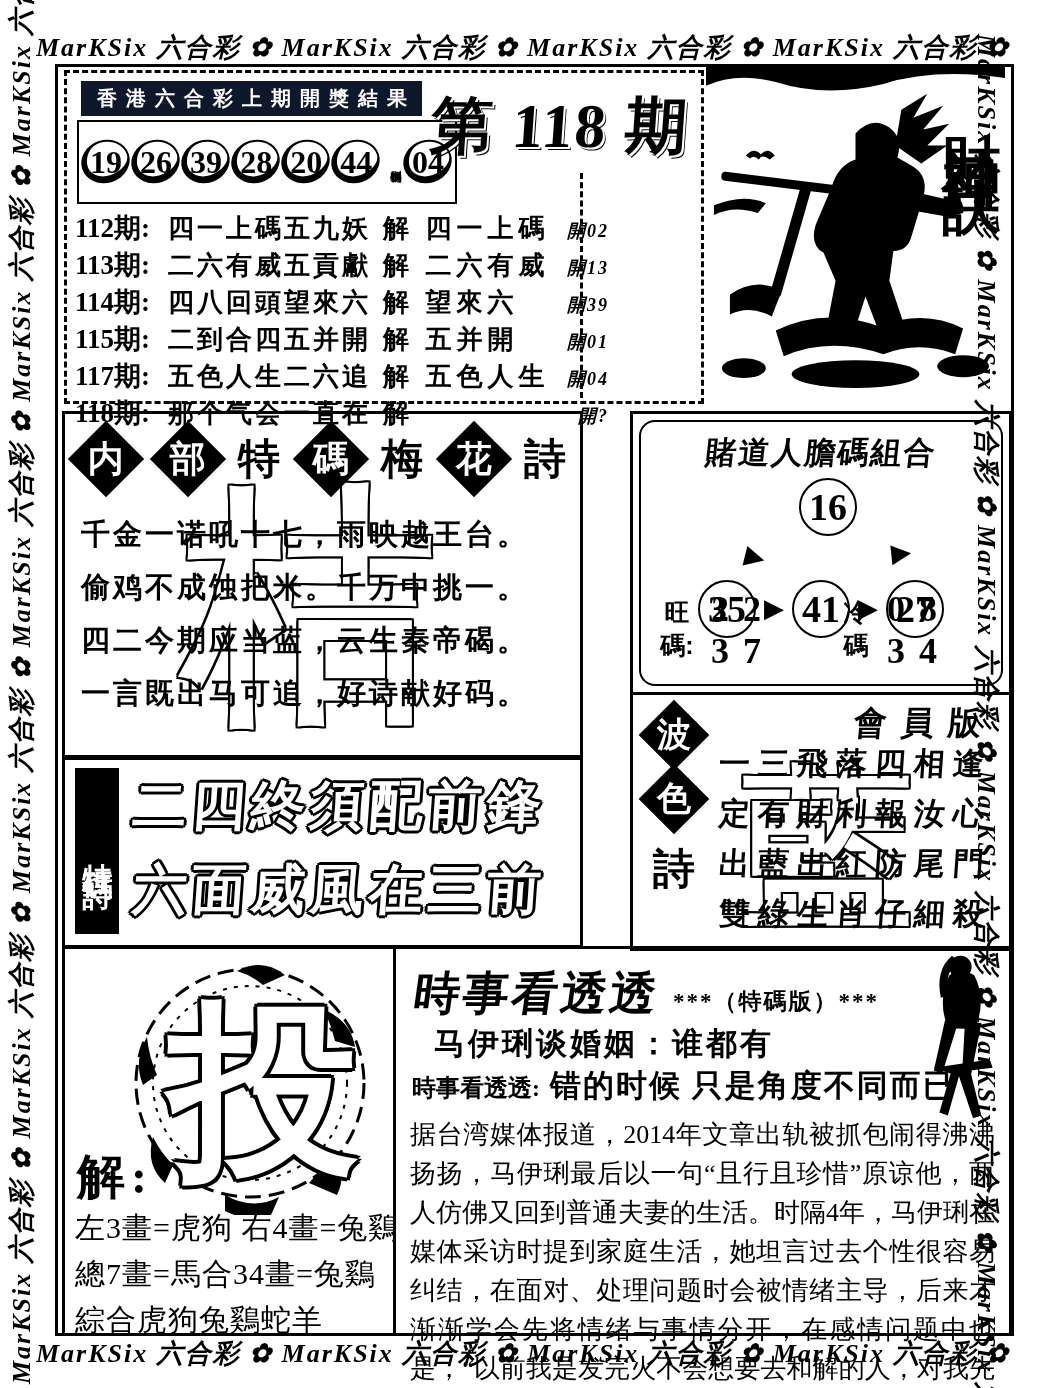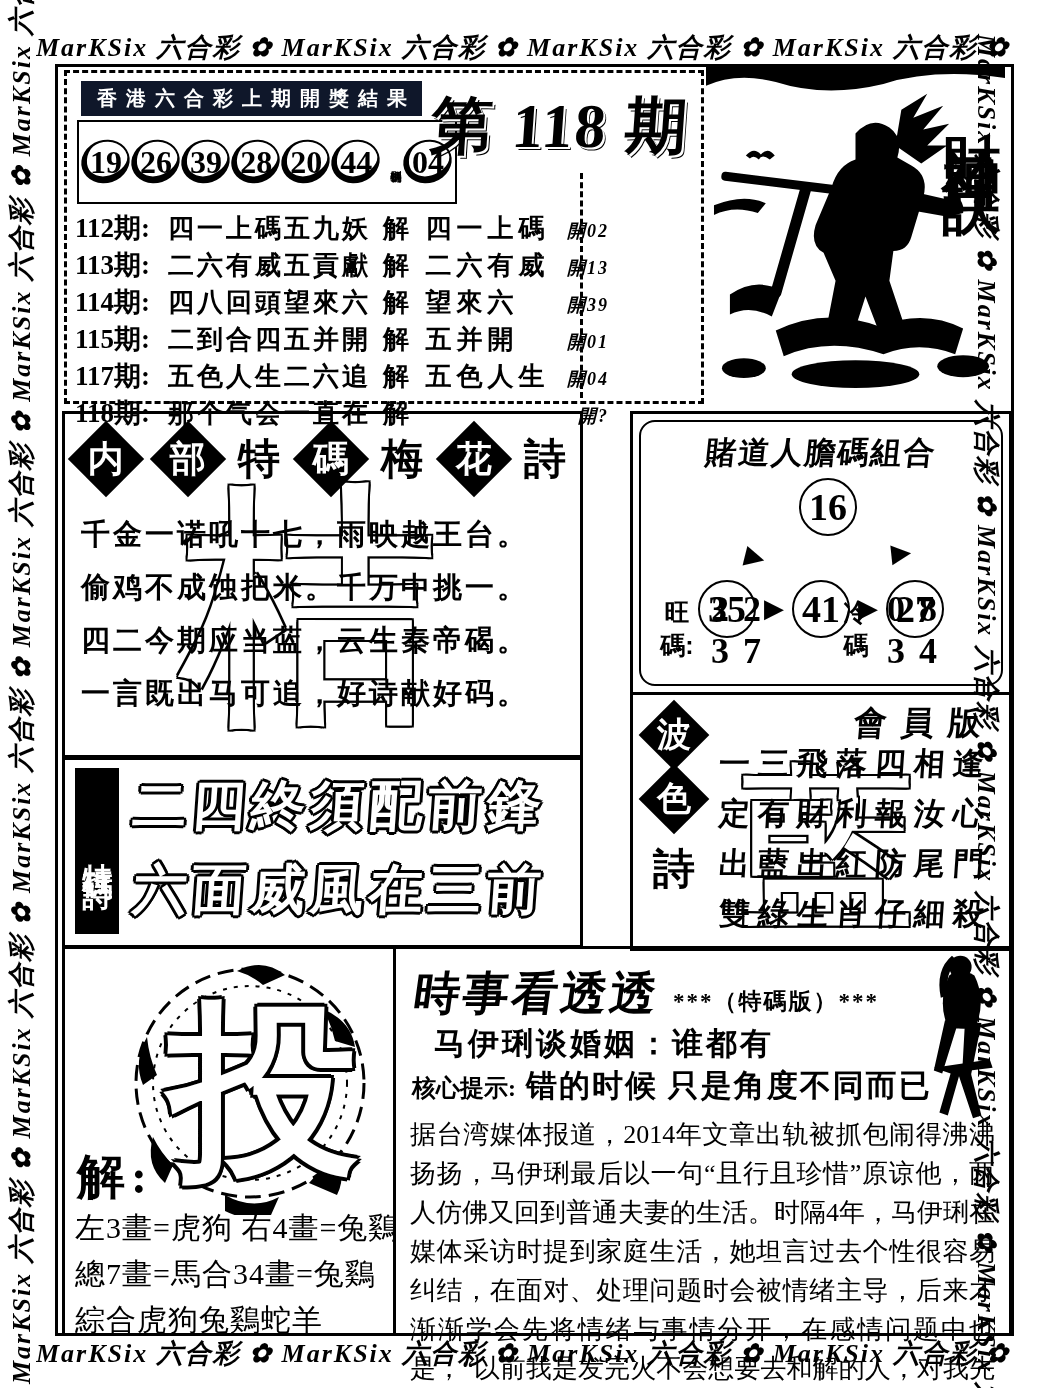--- a/index.html
+++ b/index.html
@@ -297,20 +297,20 @@
       </div>
       <svg class="woman-art" viewBox="0 0 60 120" xmlns="http://www.w3.org/2000/svg">
         <circle cx="31" cy="10" r="8" fill="#000"></circle>
         <path fill="#000" d="M25 2 q-12 10 -8 30 l6 -2 q-4 -16 6 -24 z"></path>
         <path fill="#000" d="M23 16 q-8 18 -2 34 q14 8 22 0 q6 -18 -2 -34 q-10 -6 -18 0 z"></path>
         <path fill="#000" d="M20 48 l-8 36 6 2 10 -32 6 0 -2 36 6 0 8 -40 z"></path>
         <path fill="#000" d="M12 82 l40 -6 2 6 -16 2 8 32 -6 2 -10 -30 -8 28 -6 -2 8 -28 z"></path>
       </svg>
       <div class="news-headline">马伊琍谈婚姻：谁都有</div>
       <div class="news-tip-row">
-        <span class="news-tip-label">核心提示:</span>
+        <span class="news-tip-label">時事看透透:</span>
         <span class="news-tip-text">错的时候 只是角度不同而已</span>
       </div>
       <div class="news-body">据台湾媒体报道，2014年文章出轨被抓包闹得沸沸扬扬，马伊琍最后以一句“且行且珍惜”原谅他，两人仿佛又回到普通夫妻的生活。时隔4年，马伊琍在媒体采访时提到家庭生活，她坦言过去个性很容易纠结，在面对、处理问题时会被情绪主导，后来才渐渐学会先将情绪与事情分开，在感情问题中也是，“以前我是发完火不会想要去和解的人，对我先生，我发完火也不会想要去缓和，那个气会一直在。”</div>
     </div>
   </div>
 
 </div>
 
 </body></html>

